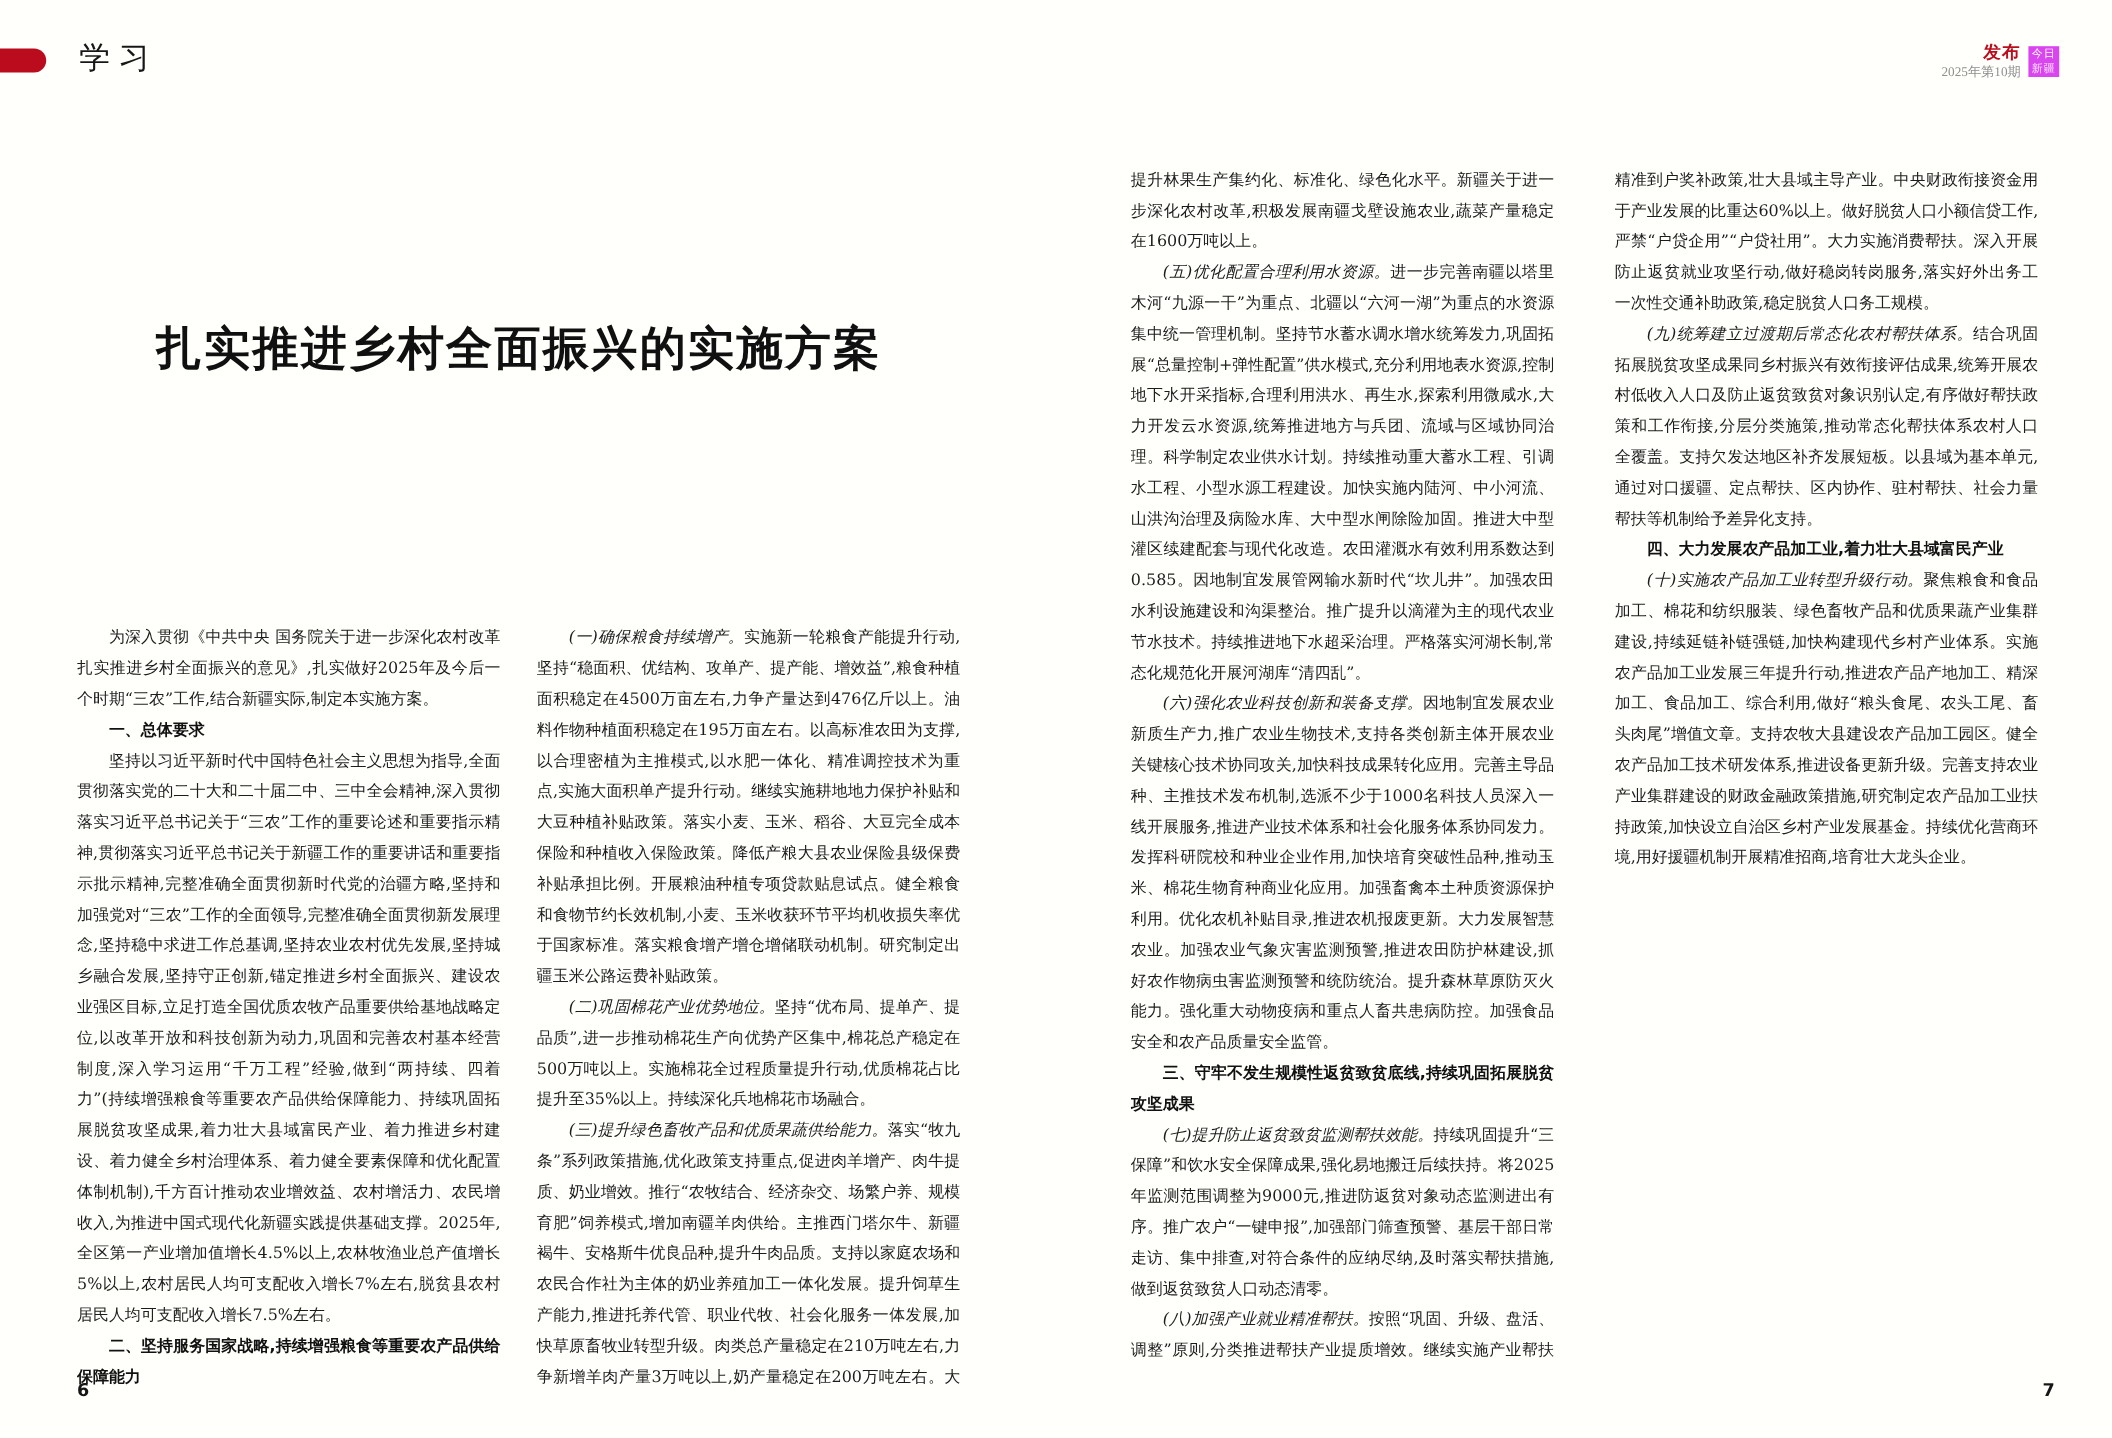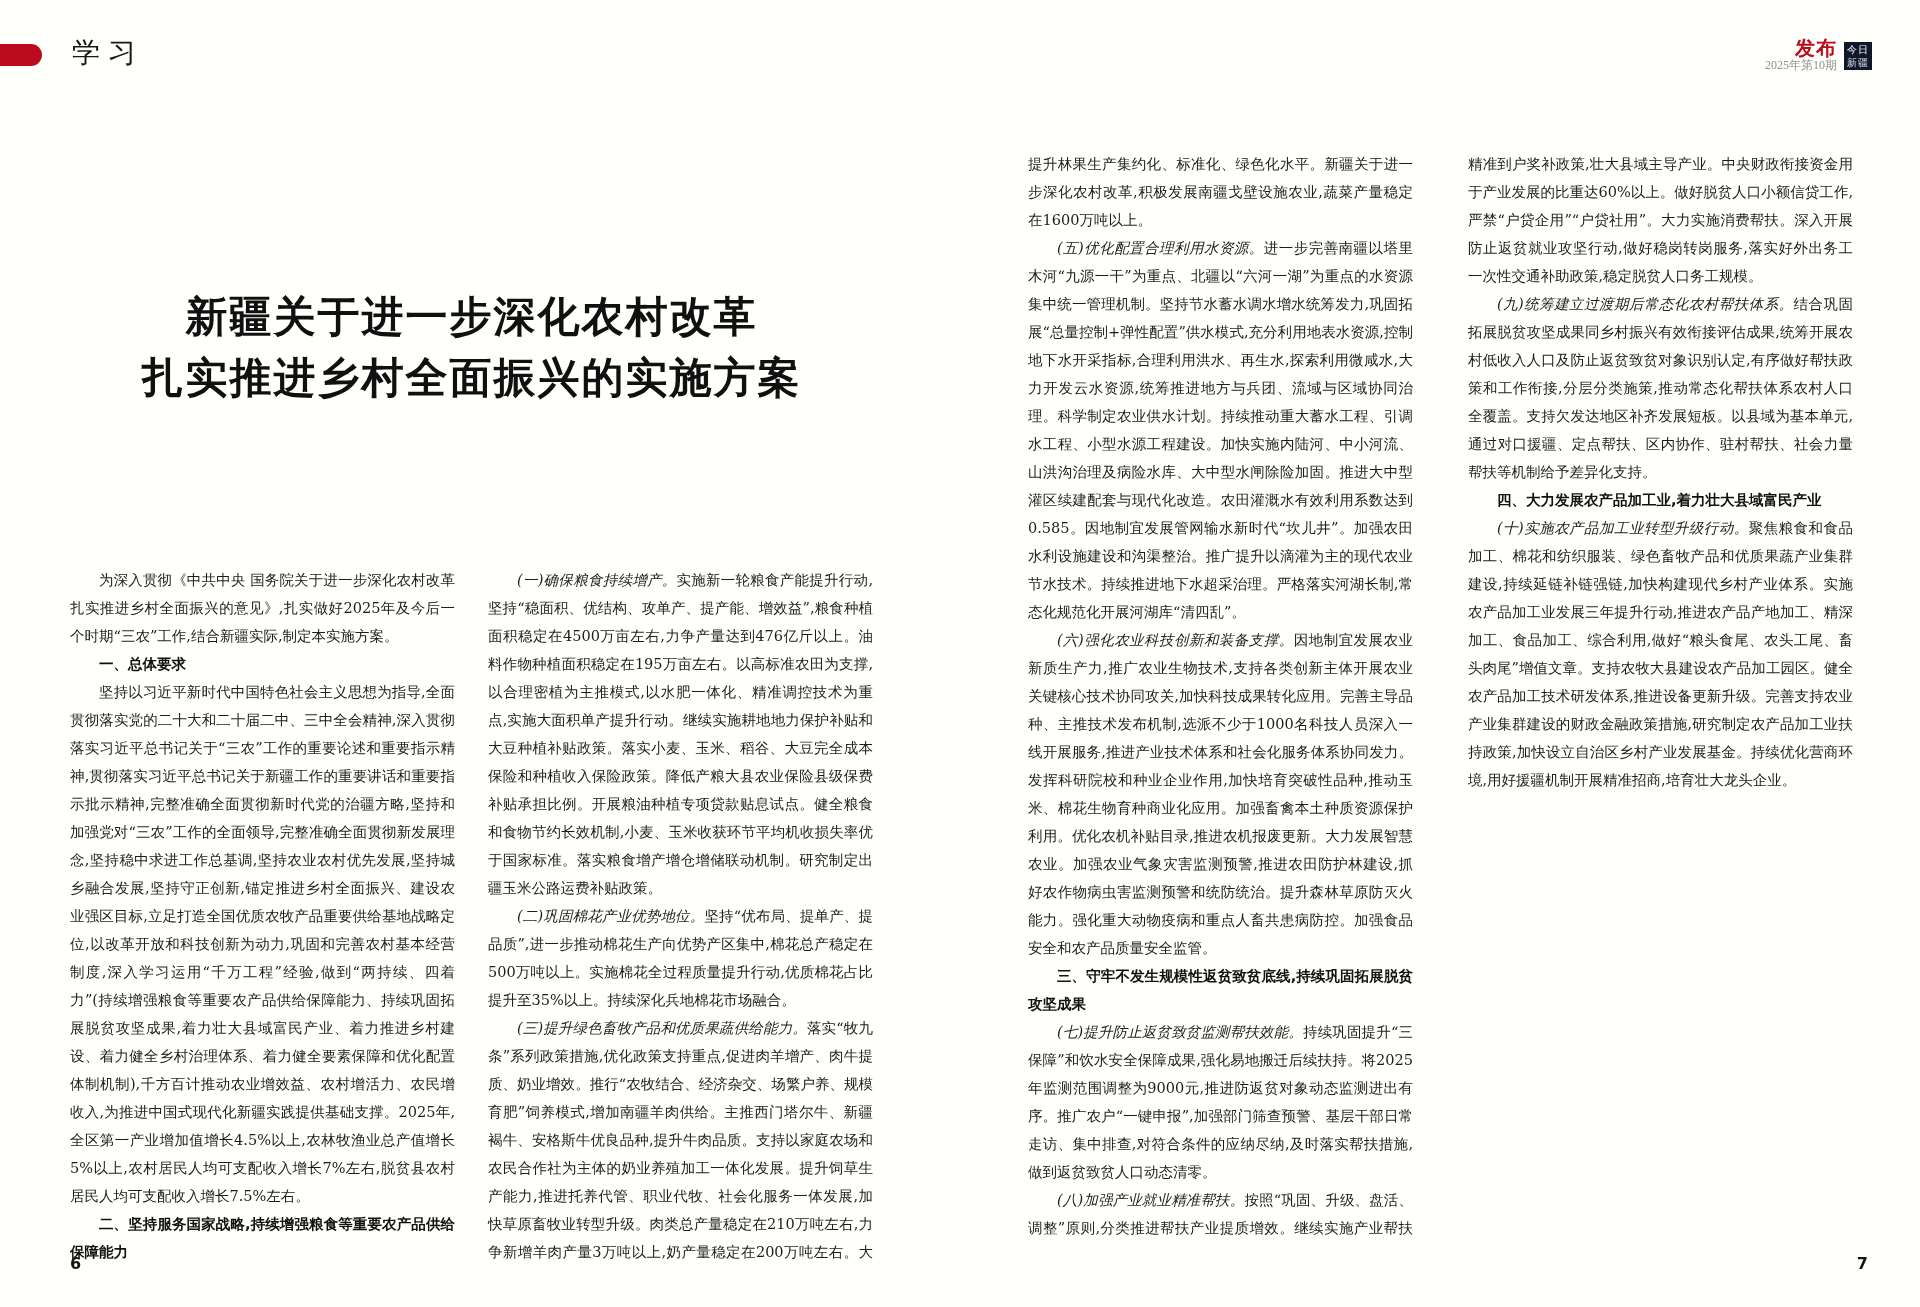--- a/index.html
+++ b/index.html
@@ -24,30 +24,30 @@
   .section-label{
     position:absolute;left:72px;top:34px;
     font-size:28px;letter-spacing:8px;color:#161616;
   }
   .masthead-right{
     position:absolute;top:40px;right:48px;
     display:flex;align-items:flex-start;gap:7px;
   }
   .issue-text{text-align:right;}
   .issue-label{
-    color:var(--red);font-weight:bold;font-size:20px;line-height:16px;
+    color:var(--red);font-weight:bold;font-size:16px;line-height:16px;
     font-family:"DejaVu Sans","Liberation Sans",sans-serif;
     letter-spacing:1px;
   }
   .issue-number{
     color:#8f8f8f;font-size:12px;line-height:15px;margin-top:2px;
     font-family:Liberation Serif, serif;
   }
   .logo-box{
-    width:28px;height:28px;background:#0f172a;
+    width:28px;height:28px;background:#d946ef;
     display:flex;flex-direction:column;justify-content:center;
     margin-top:2px;
   }
   .logo-row{
     color:#ffffff;font-size:10px;line-height:13px;text-align:center;
     letter-spacing:1px;
   }
   .logo-row.sub{opacity:.85;}
   
   .title-block{
@@ -105,21 +105,20 @@
     <div class="issue-label">发布</div>
     <div class="issue-number">2025年第10期</div>
   </div>
   <div class="logo-box">
     <div class="logo-row">今日</div>
     <div class="logo-row sub">新疆</div>
   </div>
 </div>
 
 <div class="title-block">
-  <div class="title-line">新疆关于进一步深化农村改革</div>
   <div class="title-line">扎实推进乡村全面振兴的实施方案</div>
 </div>
 
 <div class="columns columns-left">
   <p>为深入贯彻《中共中央 国务院关于进一步深化农村改革 扎实推进乡村全面振兴的意见》,扎实做好2025年及今后一个时期“三农”工作,结合新疆实际,制定本实施方案。</p>
   <p class="heading">一、总体要求</p>
   <p>坚持以习近平新时代中国特色社会主义思想为指导,全面贯彻落实党的二十大和二十届二中、三中全会精神,深入贯彻落实习近平总书记关于“三农”工作的重要论述和重要指示精神,贯彻落实习近平总书记关于新疆工作的重要讲话和重要指示批示精神,完整准确全面贯彻新时代党的治疆方略,坚持和加强党对“三农”工作的全面领导,完整准确全面贯彻新发展理念,坚持稳中求进工作总基调,坚持农业农村优先发展,坚持城乡融合发展,坚持守正创新,锚定推进乡村全面振兴、建设农业强区目标,立足打造全国优质农牧产品重要供给基地战略定位,以改革开放和科技创新为动力,巩固和完善农村基本经营制度,深入学习运用“千万工程”经验,做到“两持续、四着力”(持续增强粮食等重要农产品供给保障能力、持续巩固拓展脱贫攻坚成果,着力壮大县域富民产业、着力推进乡村建设、着力健全乡村治理体系、着力健全要素保障和优化配置体制机制),千方百计推动农业增效益、农村增活力、农民增收入,为推进中国式现代化新疆实践提供基础支撑。2025年,全区第一产业增加值增长4.5%以上,农林牧渔业总产值增长5%以上,农村居民人均可支配收入增长7%左右,脱贫县农村居民人均可支配收入增长7.5%左右。</p>
   <p class="heading">二、坚持服务国家战略,持续增强粮食等重要农产品供给保障能力</p>
   <p><span class="kai">(一)确保粮食持续增产。</span><span>实施新一轮粮食产能提升行动,坚持“稳面积、优结构、攻单产、提产能、增效益”,粮食种植面积稳定在4500万亩左右,力争产量达到476亿斤以上。油料作物种植面积稳定在195万亩左右。以高标准农田为支撑,以合理密植为主推模式,以水肥一体化、精准调控技术为重点,实施大面积单产提升行动。继续实施耕地地力保护补贴和大豆种植补贴政策。落实小麦、玉米、稻谷、大豆完全成本保险和种植收入保险政策。降低产粮大县农业保险县级保费补贴承担比例。开展粮油种植专项贷款贴息试点。健全粮食和食物节约长效机制,小麦、玉米收获环节平均机收损失率优于国家标准。落实粮食增产增仓增储联动机制。研究制定出疆玉米公路运费补贴政策。</span></p>
   <p><span class="kai">(二)巩固棉花产业优势地位。</span><span>坚持“优布局、提单产、提品质”,进一步推动棉花生产向优势产区集中,棉花总产稳定在500万吨以上。实施棉花全过程质量提升行动,优质棉花占比提升至35%以上。持续深化兵地棉花市场融合。</span></p>

